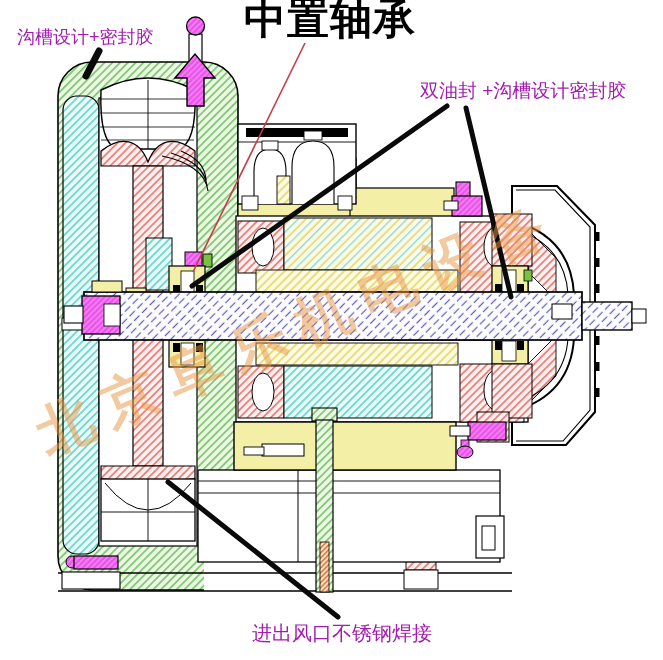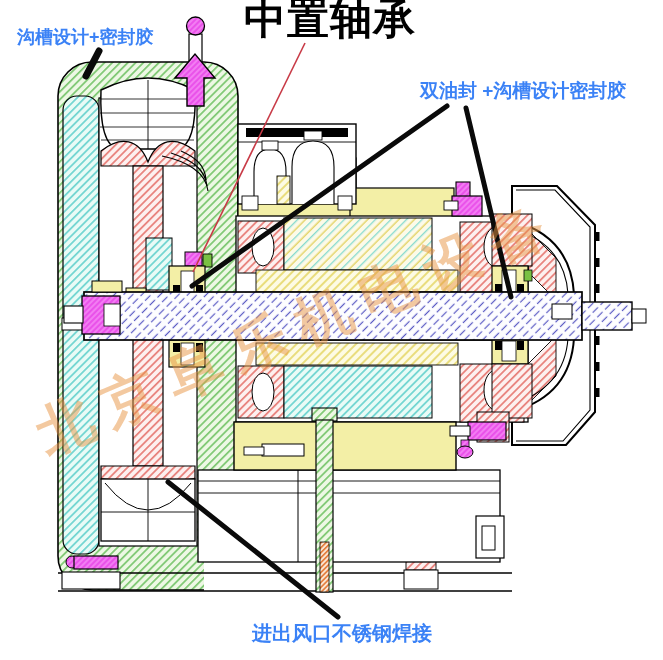--- a/index.html
+++ b/index.html
@@ -1,19 +1,19 @@
 <!DOCTYPE html>
 <html><head>
 <meta charset="utf-8">
 <style>
   html,body{margin:0;padding:0;background:#fff;}
   .stage{position:relative;width:663px;height:660px;background:#fff;overflow:hidden;
          font-family:"Liberation Sans","DejaVu Sans",sans-serif;color:#111;}
   .stage svg{position:absolute;left:0;top:0;}
-  .lbl{position:absolute;white-space:nowrap;color:#3b82f6;font-weight:bold;}
+  .lbl{position:absolute;white-space:nowrap;color:#a21caf;}
   .title{left:244px;top:-9px;font-size:42px;font-weight:900;letter-spacing:1px;color:#000;}
   .lbl-tl{left:17px;top:25px;font-size:18px;}
   .lbl-tr{left:420px;top:78px;font-size:19px;}
   .lbl-b{left:252px;top:620px;font-size:20px;}
   .watermark{position:absolute;left:40px;top:400px;font-size:56px;font-weight:bold;
              letter-spacing:14px;white-space:nowrap;color:rgba(232,148,66,0.5);
              transform:rotate(-23deg);transform-origin:0 50%;pointer-events:none;}
 </style>
 </head>
 <body>

